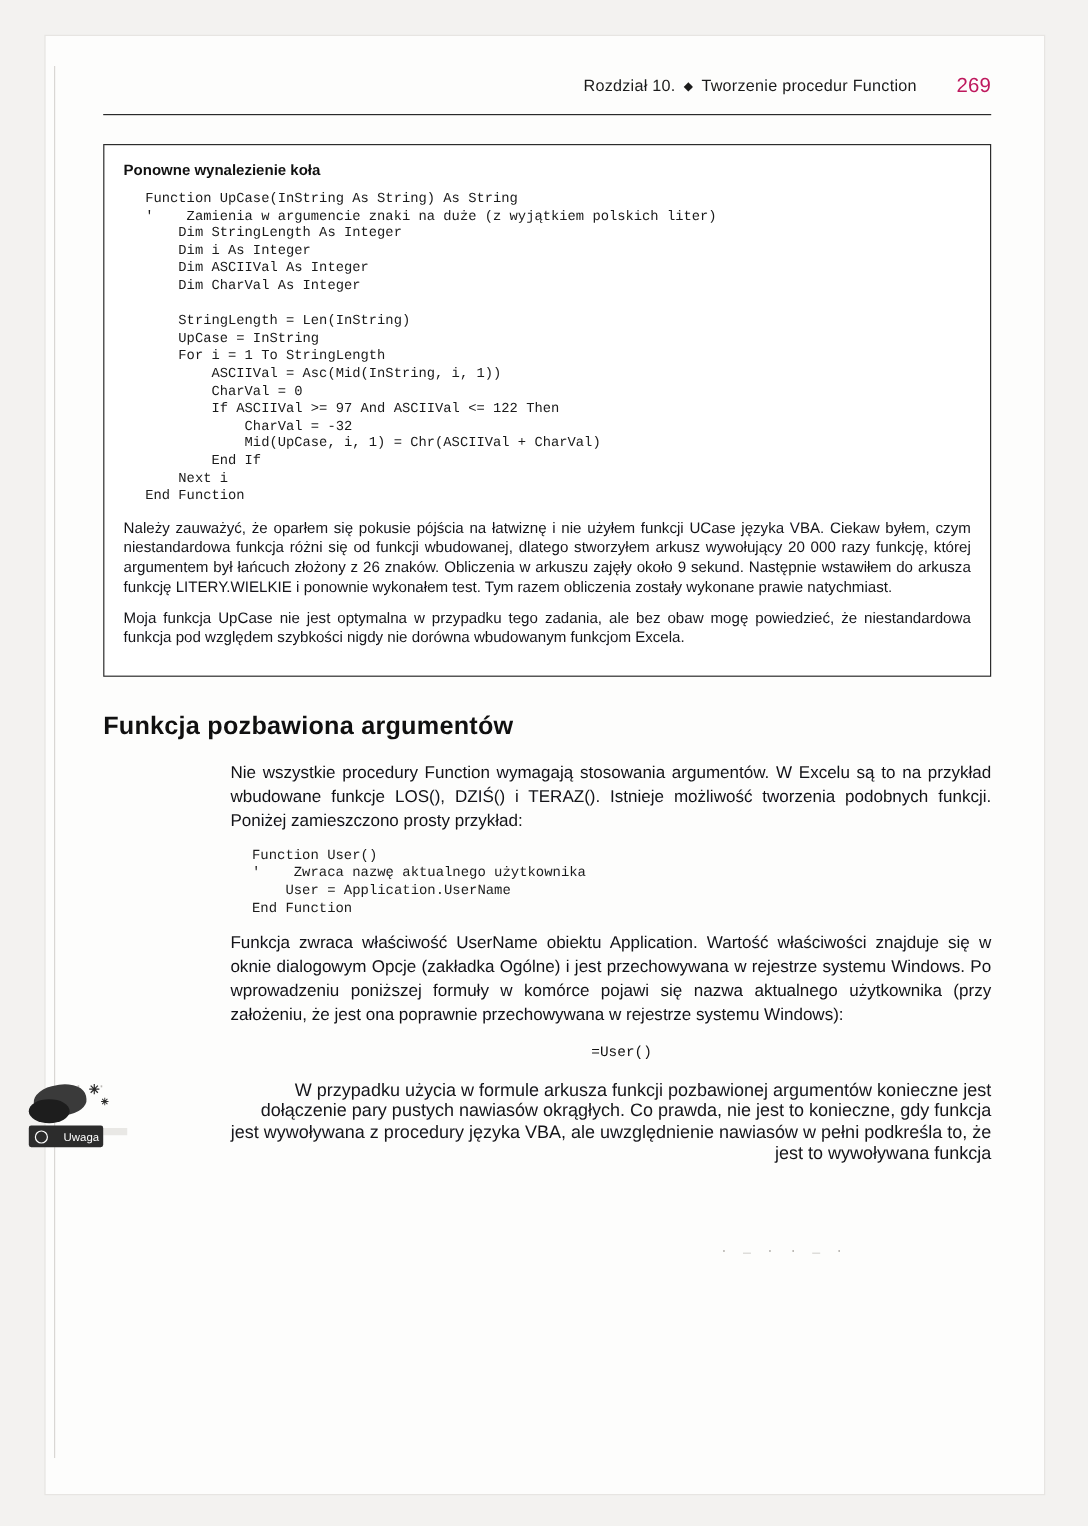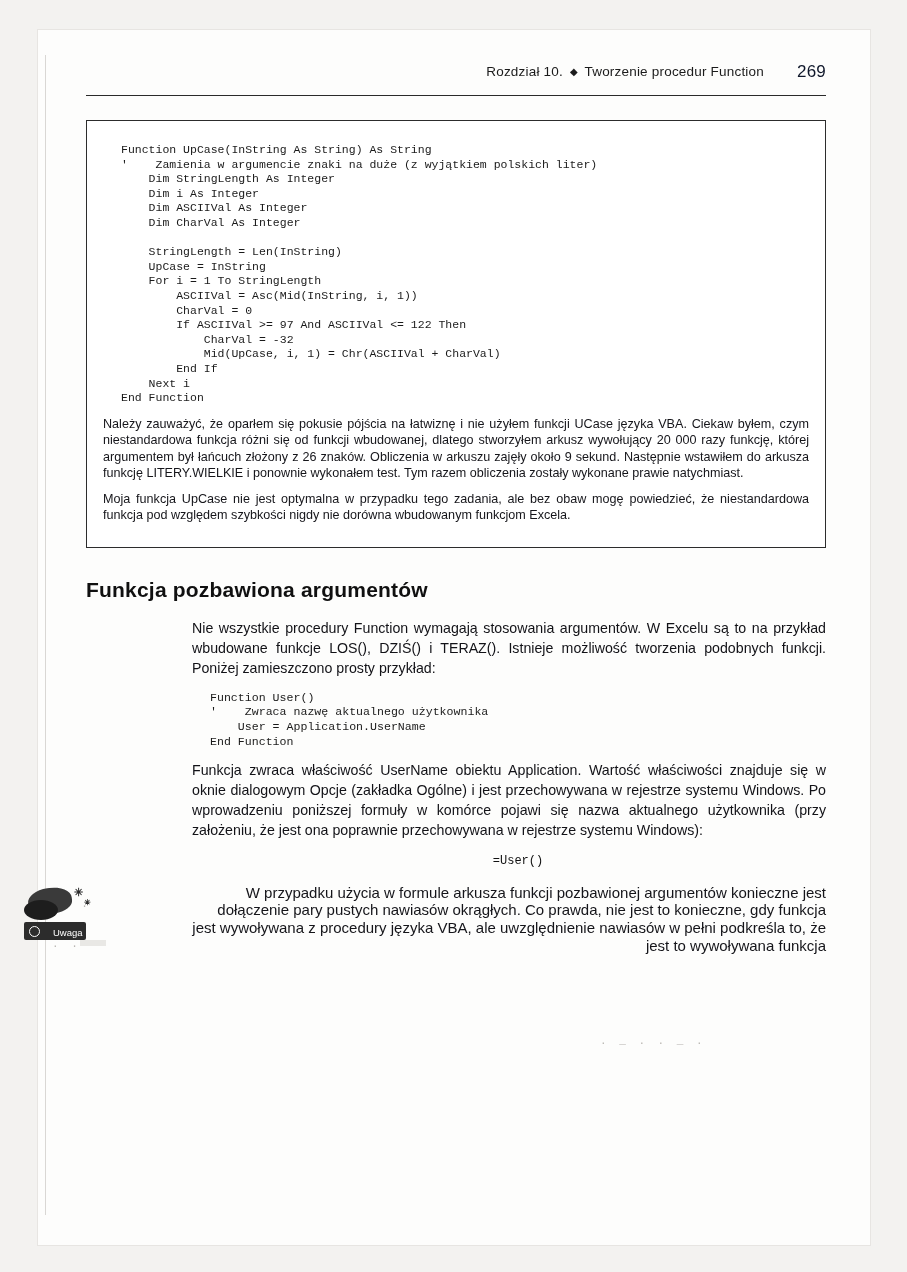--- a/index.html
+++ b/index.html
@@ -64,21 +64,21 @@
     font-size: 10px;
     vertical-align: 1px;
     padding: 0 3px;
   }
   .running-head .rh-page {
     position: absolute;
     right: 0;
     top: 0;
     font-size: 17px;
     font-weight: 400;
-    color: #0f172a;
+    color: #be185d;
   }
   .head-rule {
     margin-top: 3px;
     border-top: 1.6px solid #2a2a2a;
     width: 100%;
   }
 
   
   .boxed {
     margin-top: 24px;
@@ -239,20 +239,21 @@
     <div class="rh-text">
       <span>Rozdział 10.</span>
       <span class="rh-diamond">◆</span>
       <span>Tworzenie procedur Function</span>
     </div>
     <div class="rh-page">269</div>
   </div>
   <div class="head-rule"></div>
 
   <div class="boxed">
+    <div class="box-title">Ponowne wynalezienie koła</div>
     <pre class="code">Function UpCase(InString As String) As String
 '    Zamienia w argumencie znaki na duże (z wyjątkiem polskich liter)
     Dim StringLength As Integer
     Dim i As Integer
     Dim ASCIIVal As Integer
     Dim CharVal As Integer
 
     StringLength = Len(InString)
     UpCase = InString
     For i = 1 To StringLength

